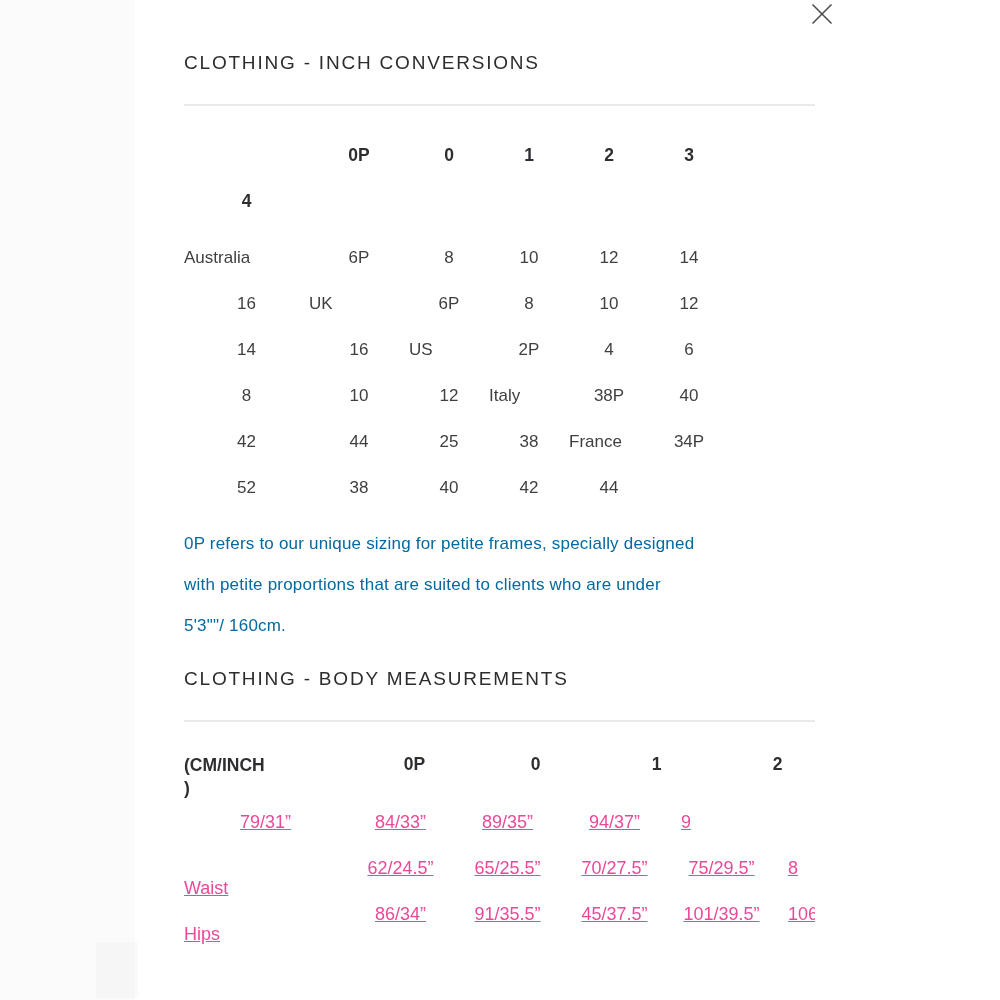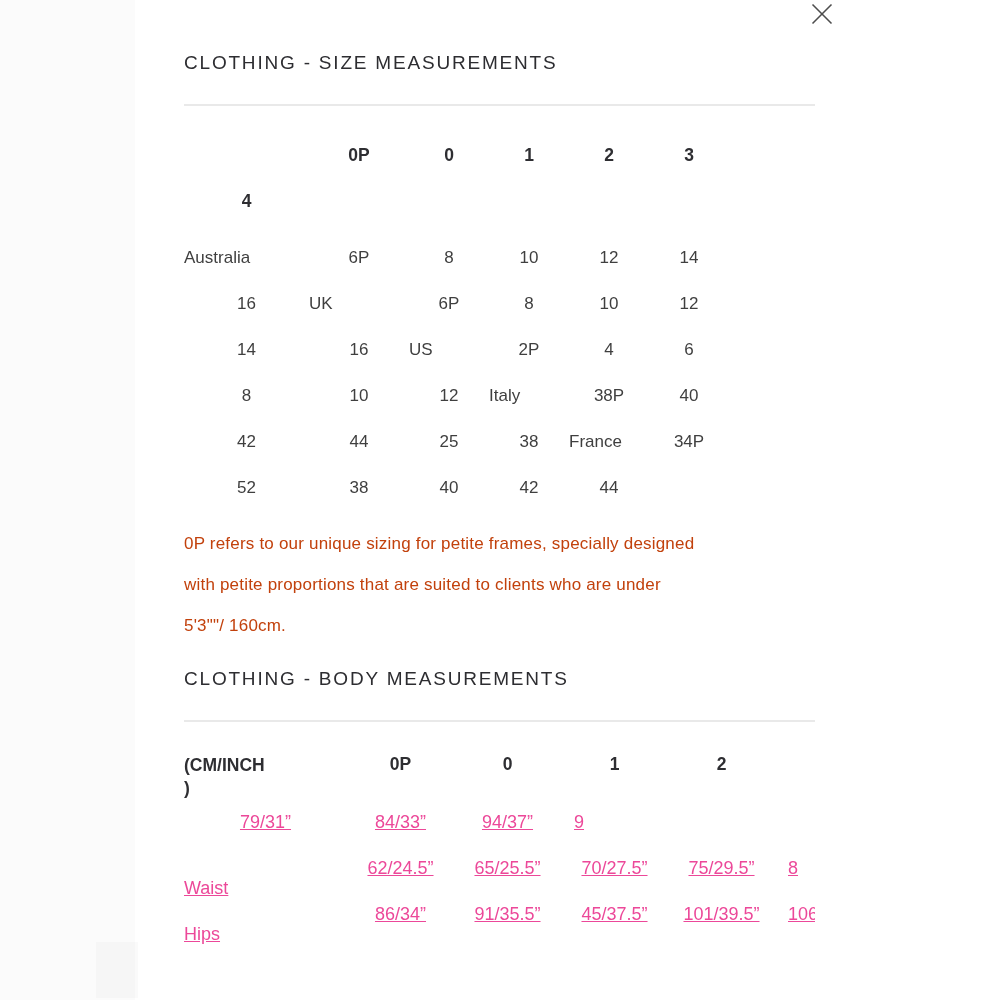--- a/index.html
+++ b/index.html
@@ -66,33 +66,33 @@
   .t1-head .cell { font-weight: 700; color: #2e2e32; font-size: 17.5px; }
   .t1-head .corner, .t1-body .rowlabel {
     justify-content: flex-start; text-align: right;
   }
 
   
   .note {
     margin-top: 12px;
     font-size: 17px;
     line-height: 41px;
-    color: #c2410c;
+    color: #0369a1;
     white-space: pre-line;
     letter-spacing: 0.2px;
   }
 
   
   .clip { width: 631px; overflow: hidden; }
   .t2-head, .t2-row {
     display: grid;
     grid-template-columns: 163px 107px 107px 107px 107px 107px;
     width: 698px;
   }
-  .t2-head { margin-top: 22px; }
+  .t2-head { margin-top: 22px; gap: 14px; }
   .t2-head .cell {
     display: flex; align-items: flex-start; justify-content: center;
     font-weight: 700; color: #2e2e32; font-size: 17.5px;
     padding-top: 10px; height: 62px;
   }
   .t2-head .corner {
     justify-content: flex-start; text-align: left;
     white-space: pre-line; line-height: 23px;
   }
   .t2-row { height: 46px; }
@@ -122,21 +122,21 @@
 
   <button class="close-btn" aria-label="close">
     <svg width="22" height="22" viewBox="0 0 22 22">
       <line x1="1.5" y1="1.5" x2="20.5" y2="20.5" stroke="#4d4d4d" stroke-width="1.6"></line>
       <line x1="20.5" y1="1.5" x2="1.5" y2="20.5" stroke="#4d4d4d" stroke-width="1.6"></line>
     </svg>
   </button>
 
   <div class="content">
 
-    <h2 class="section-title">CLOTHING - SIZE MEASUREMENTS</h2>
+    <h2 class="section-title">CLOTHING - INCH CONVERSIONS</h2>
 
     <hr class="divider">
 
     <div class="t1-head" id="t1-head">
         <div class="cell corner"></div>
         <div class="cell">0P</div>
         <div class="cell">0</div>
         <div class="cell">1</div>
         <div class="cell">2</div>
         <div class="cell">3</div>
@@ -195,20 +195,21 @@
           <div class="cell">0P</div>
           <div class="cell">0</div>
           <div class="cell">1</div>
           <div class="cell">2</div>
           <div class="cell"></div>
         </div>
       <div id="t2-body">
           <div class="t2-row">
             <div class="cell">79/31”</div>
             <div class="cell">84/33”</div>
+            <div class="cell">89/35”</div>
             <div class="cell">94/37”</div>
             <div class="cell lastcol">9</div>
           </div>
           <div class="t2-row">
             <div class="cell rowlabel">Waist</div>
             <div class="cell">62/24.5”</div>
             <div class="cell">65/25.5”</div>
             <div class="cell">70/27.5”</div>
             <div class="cell">75/29.5”</div>
             <div class="cell lastcol">8</div>

